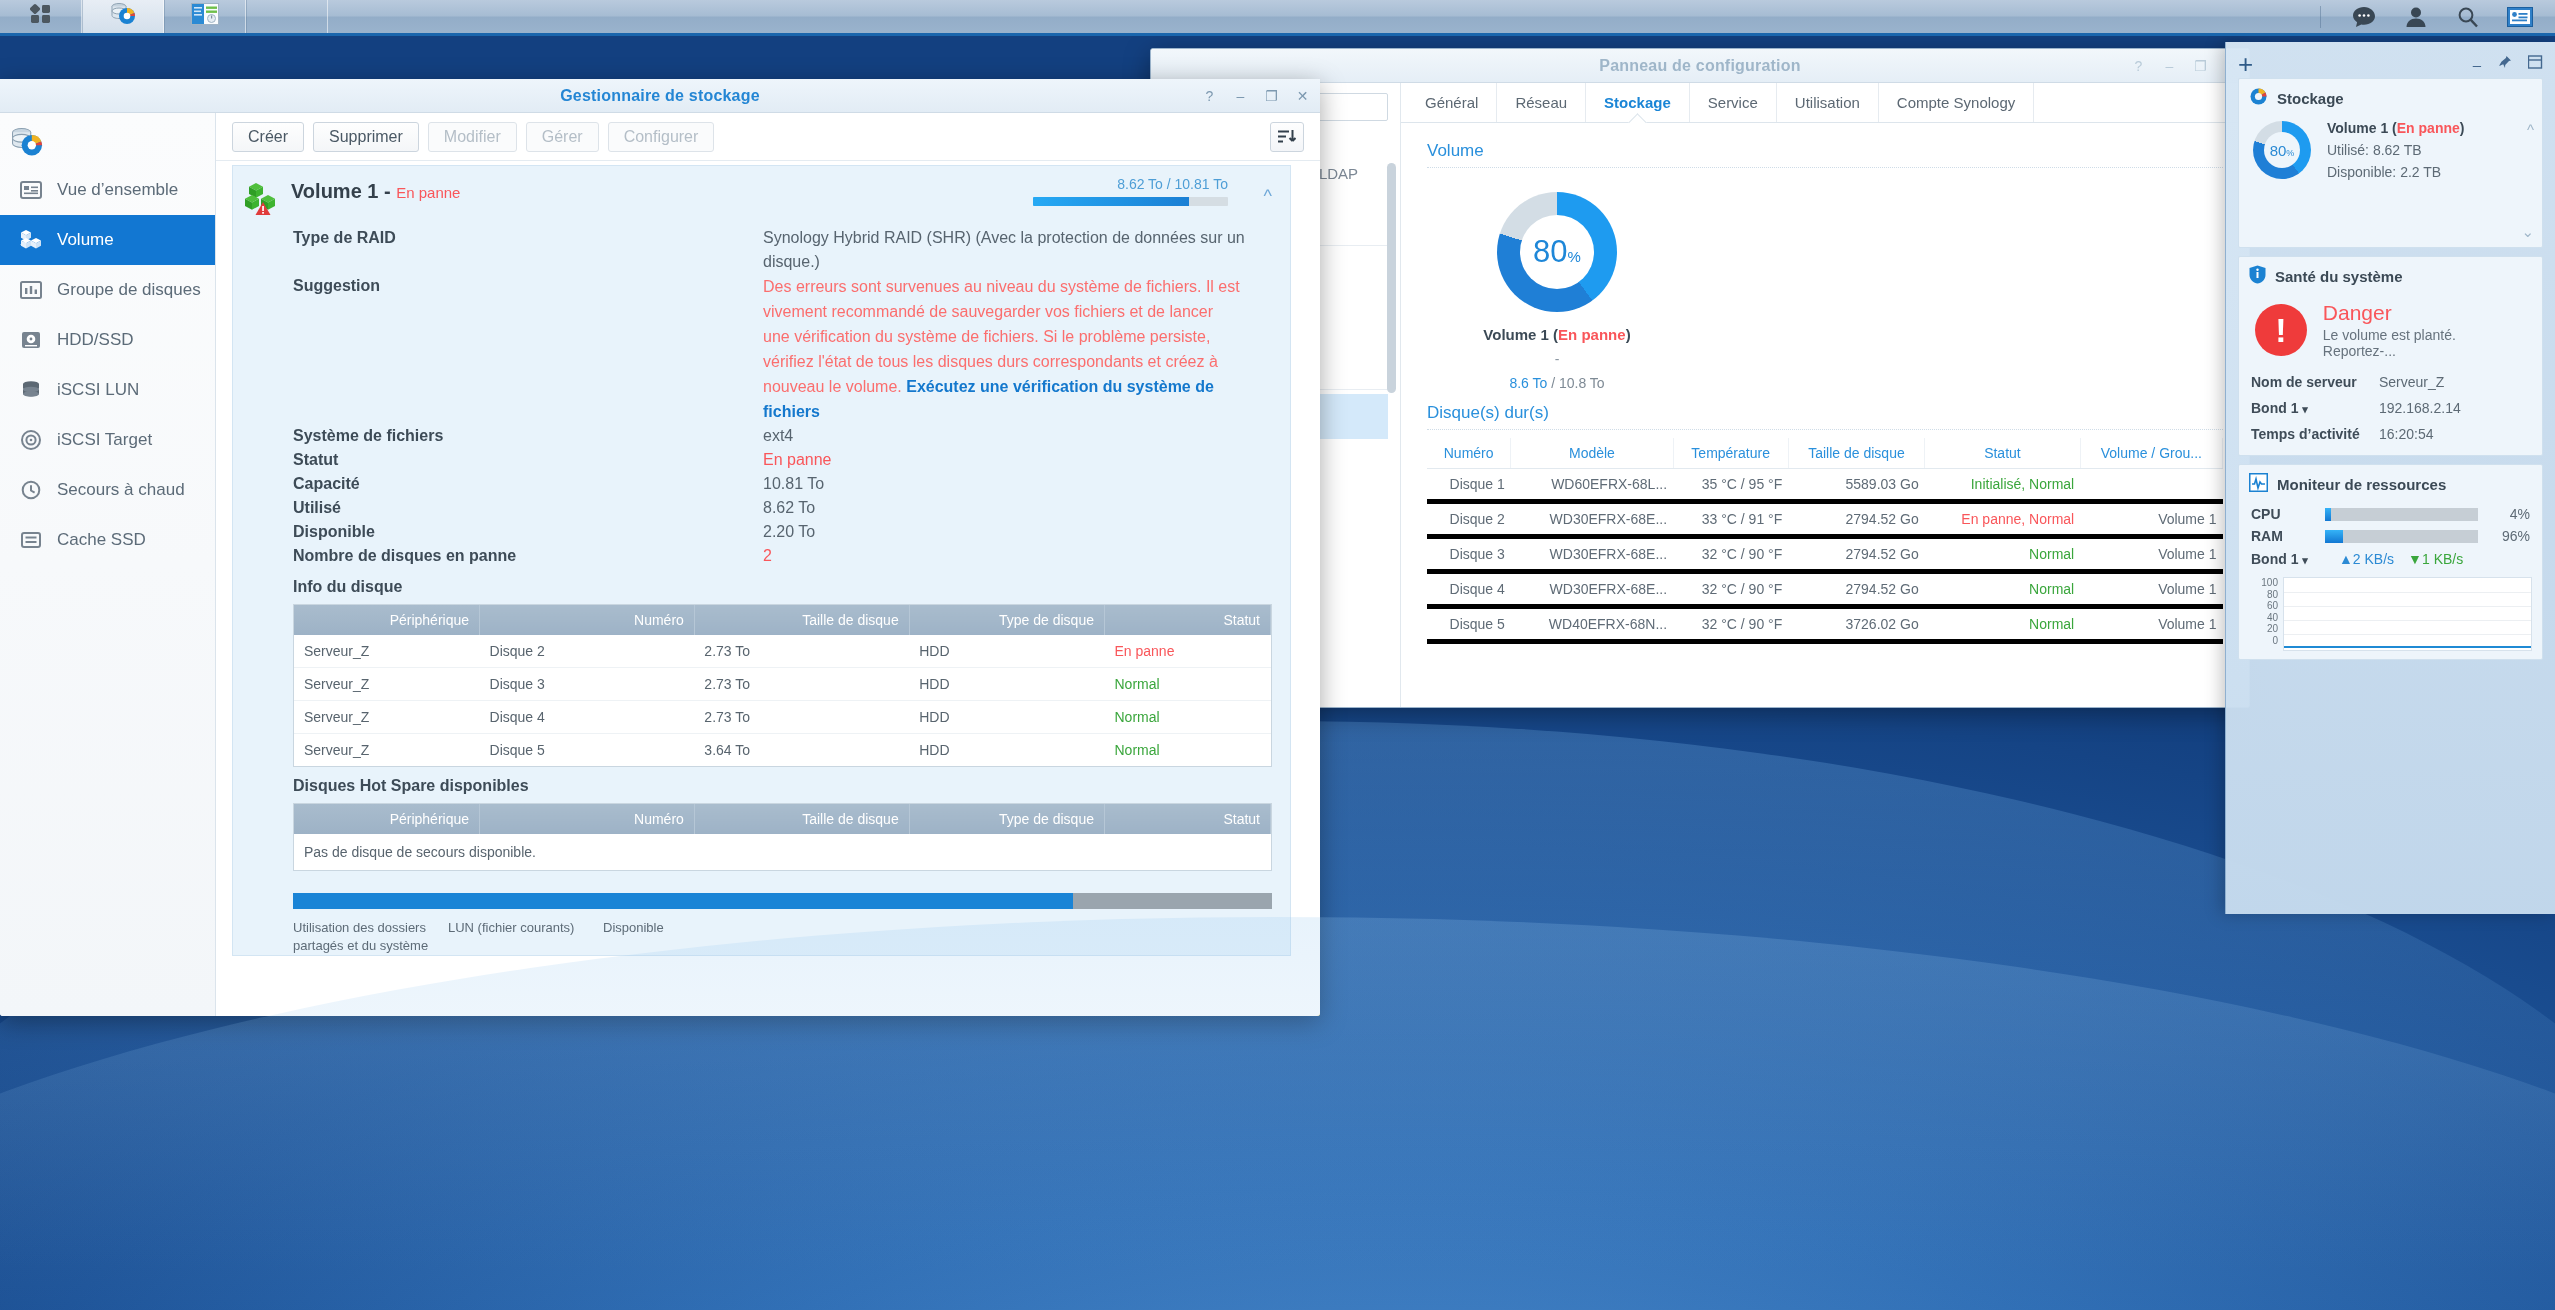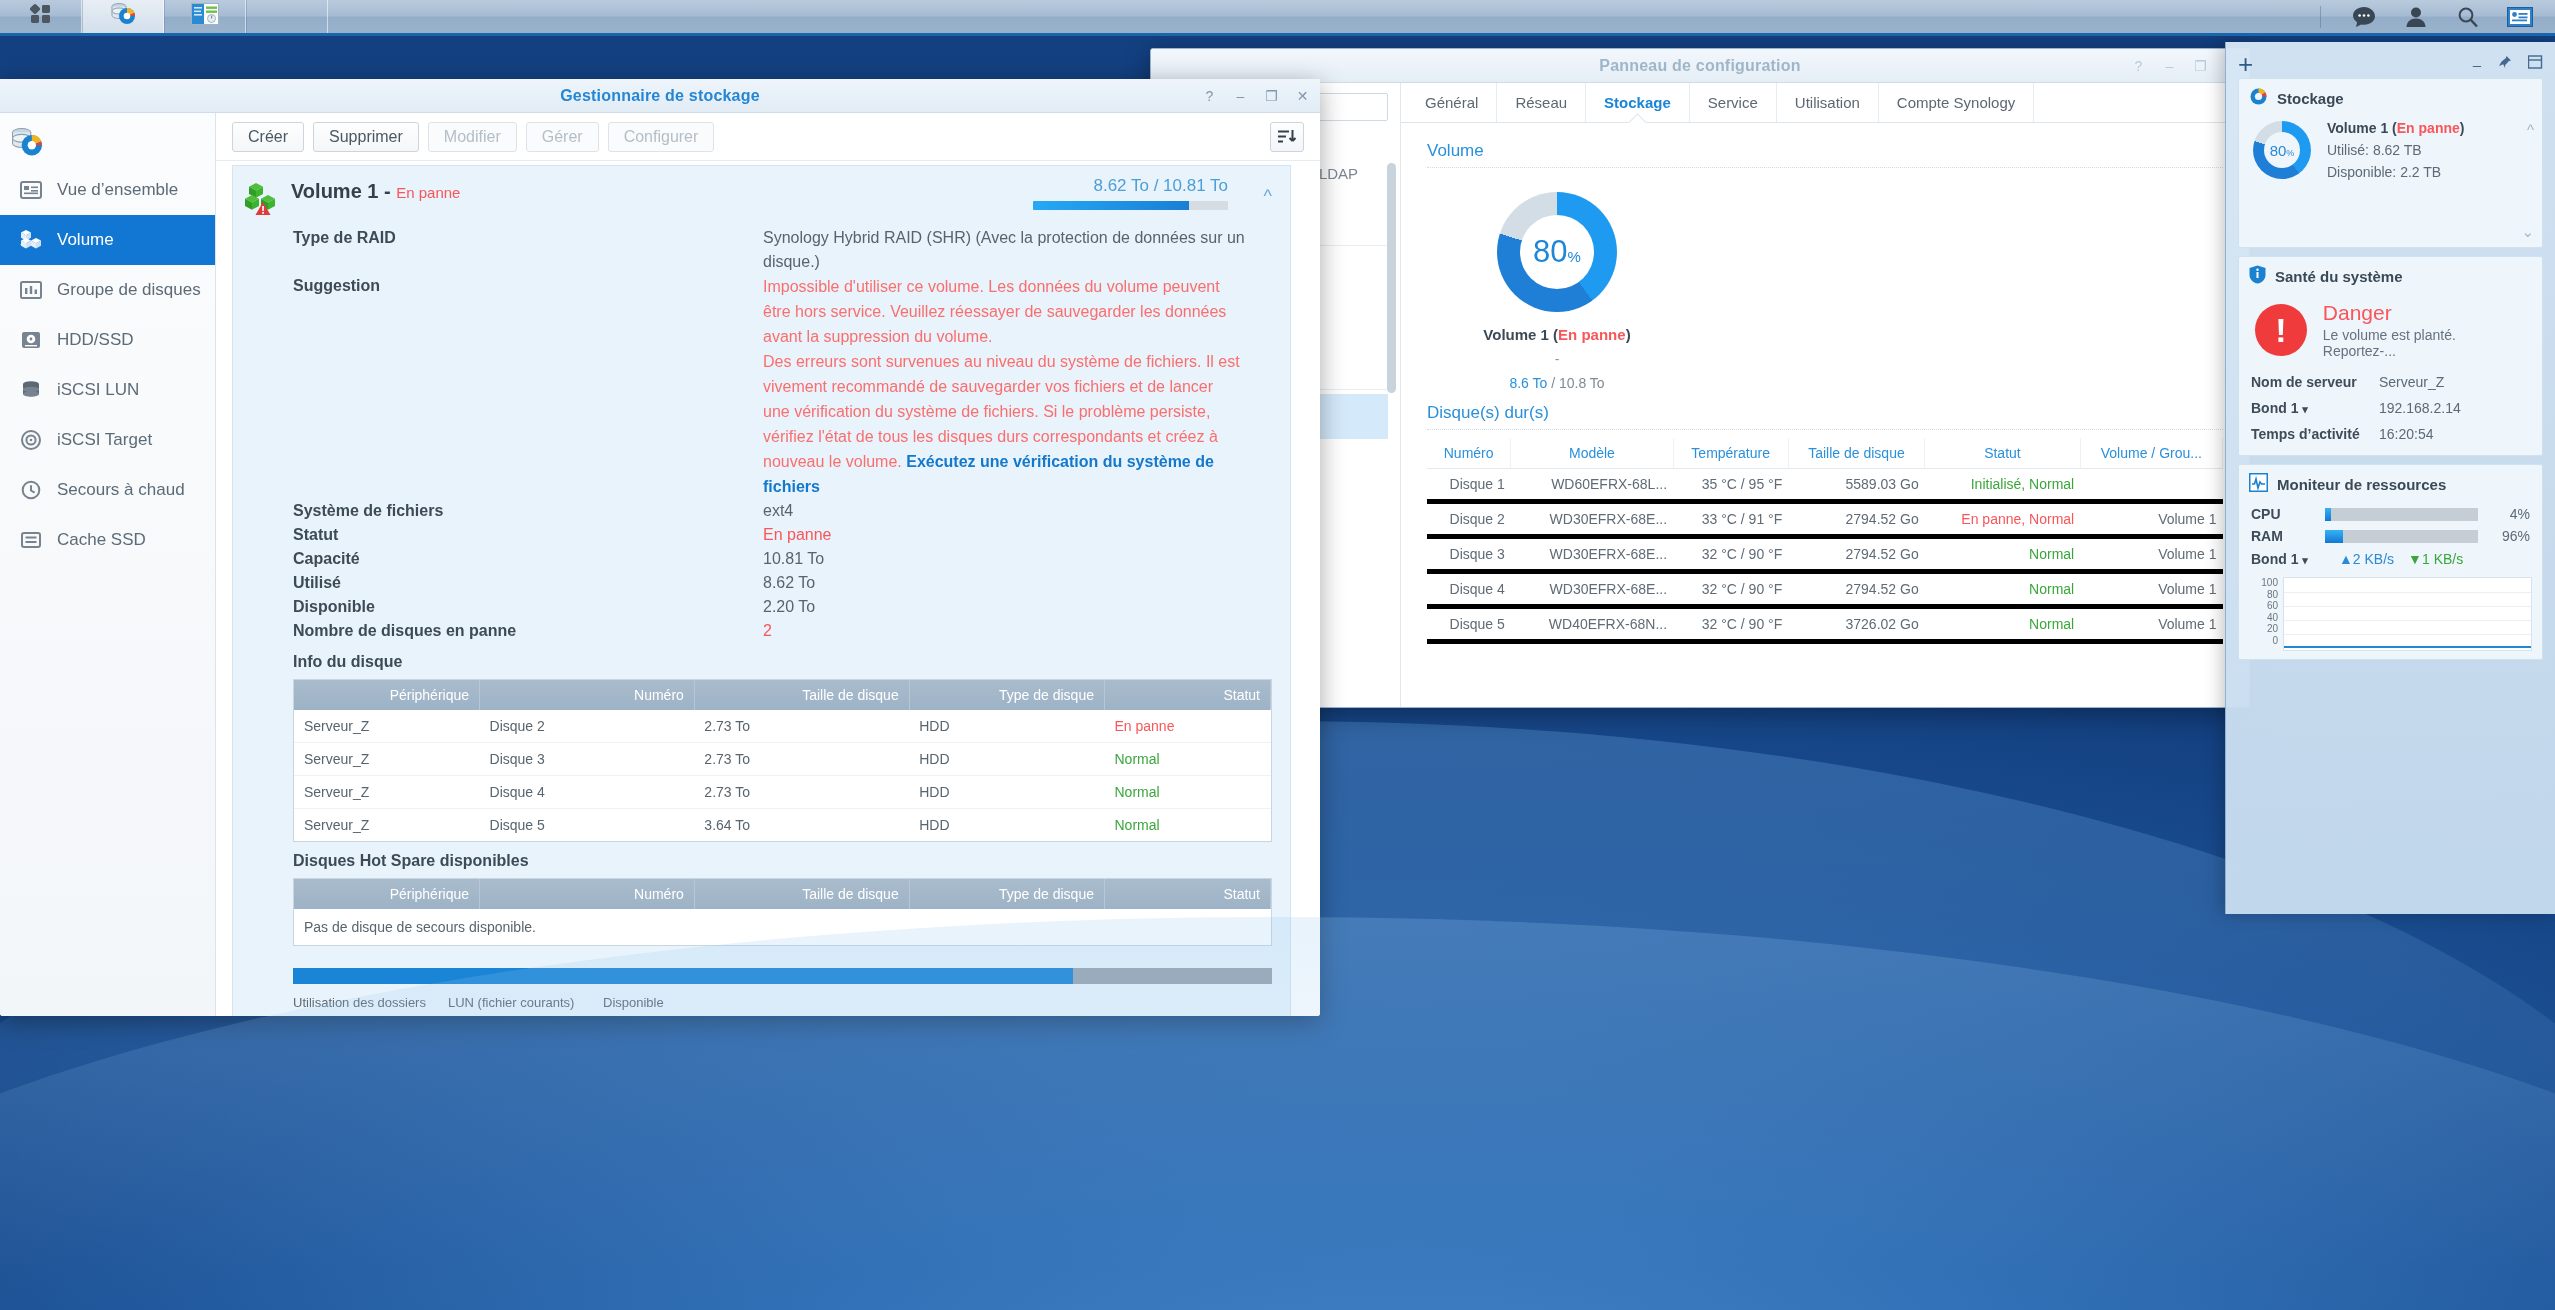--- a/index.html
+++ b/index.html
@@ -113,21 +113,21 @@
   #sm-scroll { flex: 1; overflow: hidden; background: #fff; padding: 4px 29px 0 16px; }
 
   .vol-panel { background: #e8f3fb; border: 1px solid #d3e5f3; position: relative; }
   .vol-head { display: flex; padding: 12px 0 0 0; position: relative; }
   .vol-icon { width: 58px; display:flex; justify-content:center; padding-top: 4px; }
   .vol-title { font-size: 20px; font-weight: bold; color: #34404b; padding-top: 2px; }
   .vol-title .st { font-size: 15px; font-weight: normal; color: #f9565a; }
   .vol-cap {
     position: absolute; right: 62px; top: 10px; width: 195px; text-align: right;
   }
-  .vol-cap-text { font-size: 17px; color: #4e9ed6; margin-bottom: 5px; }
+  .vol-cap-text { font-size: 14px; color: #4e9ed6; margin-bottom: 5px; }
   .cap-bar { height: 9px; background: #d5dde3; border-radius: 1px; overflow: hidden; }
   .cap-bar > i { display:block; height: 100%; background: linear-gradient(90deg,#26a9f4,#1a7fd4); }
   .vol-collapse { position: absolute; right: 18px; top: 20px; color: #6fa8d8; font-size: 18px; }
 
   .kv { display: flex; font-size: 16px; line-height: 24px; padding: 0 0 0 60px; }
   .kv .k { width: 470px; font-weight: bold; color: #3d4b57; flex: none; }
   .kv .v { color: #57646f; }
   .kv .v.red { color: #f9565a; }
   .warn { color: #fb6e6e; font-size: 16px; line-height: 25px; }
   .warn a { color: #1478cd; font-weight: bold; text-decoration: none; }
@@ -630,21 +630,20 @@
             </div>
 
             <div style="padding-top:10px">
               <div class="kv">
                 <span class="k">Type de RAID</span>
                 <span class="v">Synology Hybrid RAID (SHR) (Avec la protection de données sur un disque.)</span>
               </div>
               <div class="kv">
                 <span class="k">Suggestion</span>
                 <span class="v" style="width:480px">
-                  <div class="warn">Impossible d'utiliser ce volume. Les données du volume peuvent être hors service. Veuillez réessayer de sauvegarder les données avant la suppression du volume.</div>
                   <div class="warn"><span>Des erreurs sont survenues au niveau du système de fichiers. Il est vivement recommandé de sauvegarder vos fichiers et de lancer une vérification du système de fichiers. Si le problème persiste, vérifiez l'état de tous les disques durs correspondants et créez à nouveau le volume. </span><a href="#">Exécutez une vérification du système de fichiers</a></div>
                 </span>
               </div>
               <div id="sm-props">
                   <div class="kv">
                     <span class="k">Système de fichiers</span>
                     <span class="v">ext4</span>
                   </div>
                   <div class="kv">
                     <span class="k">Statut</span>

